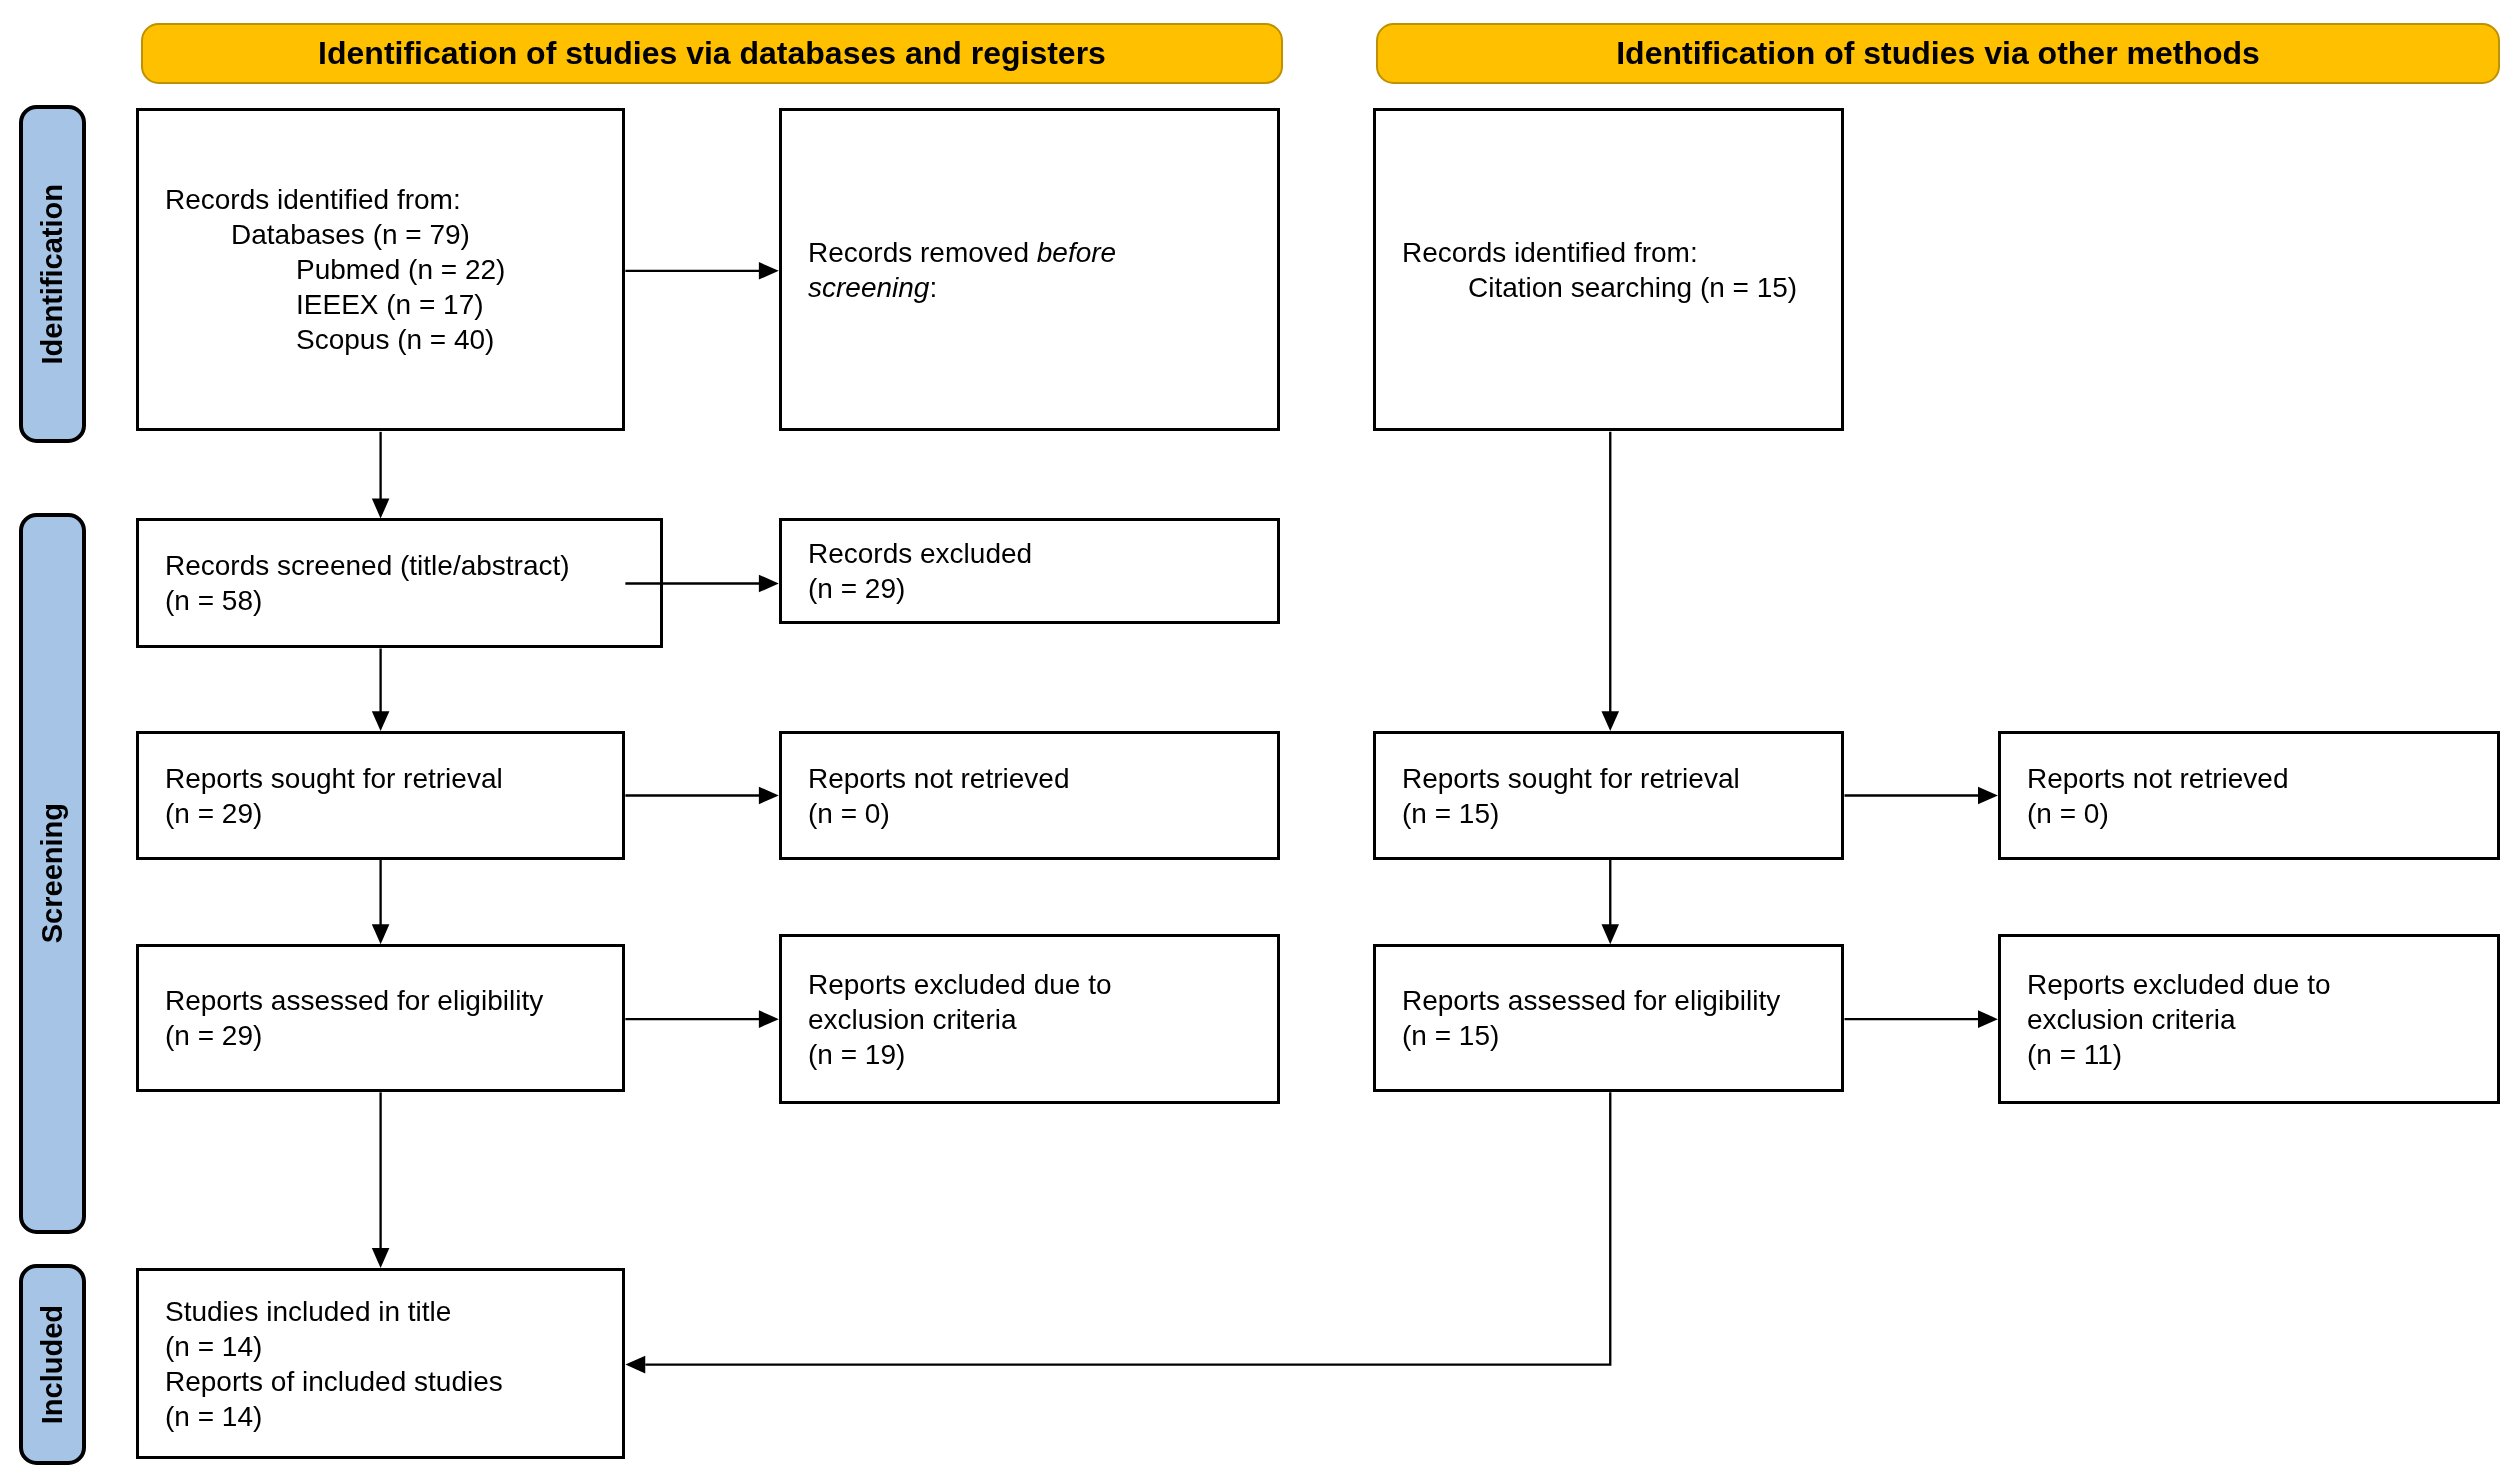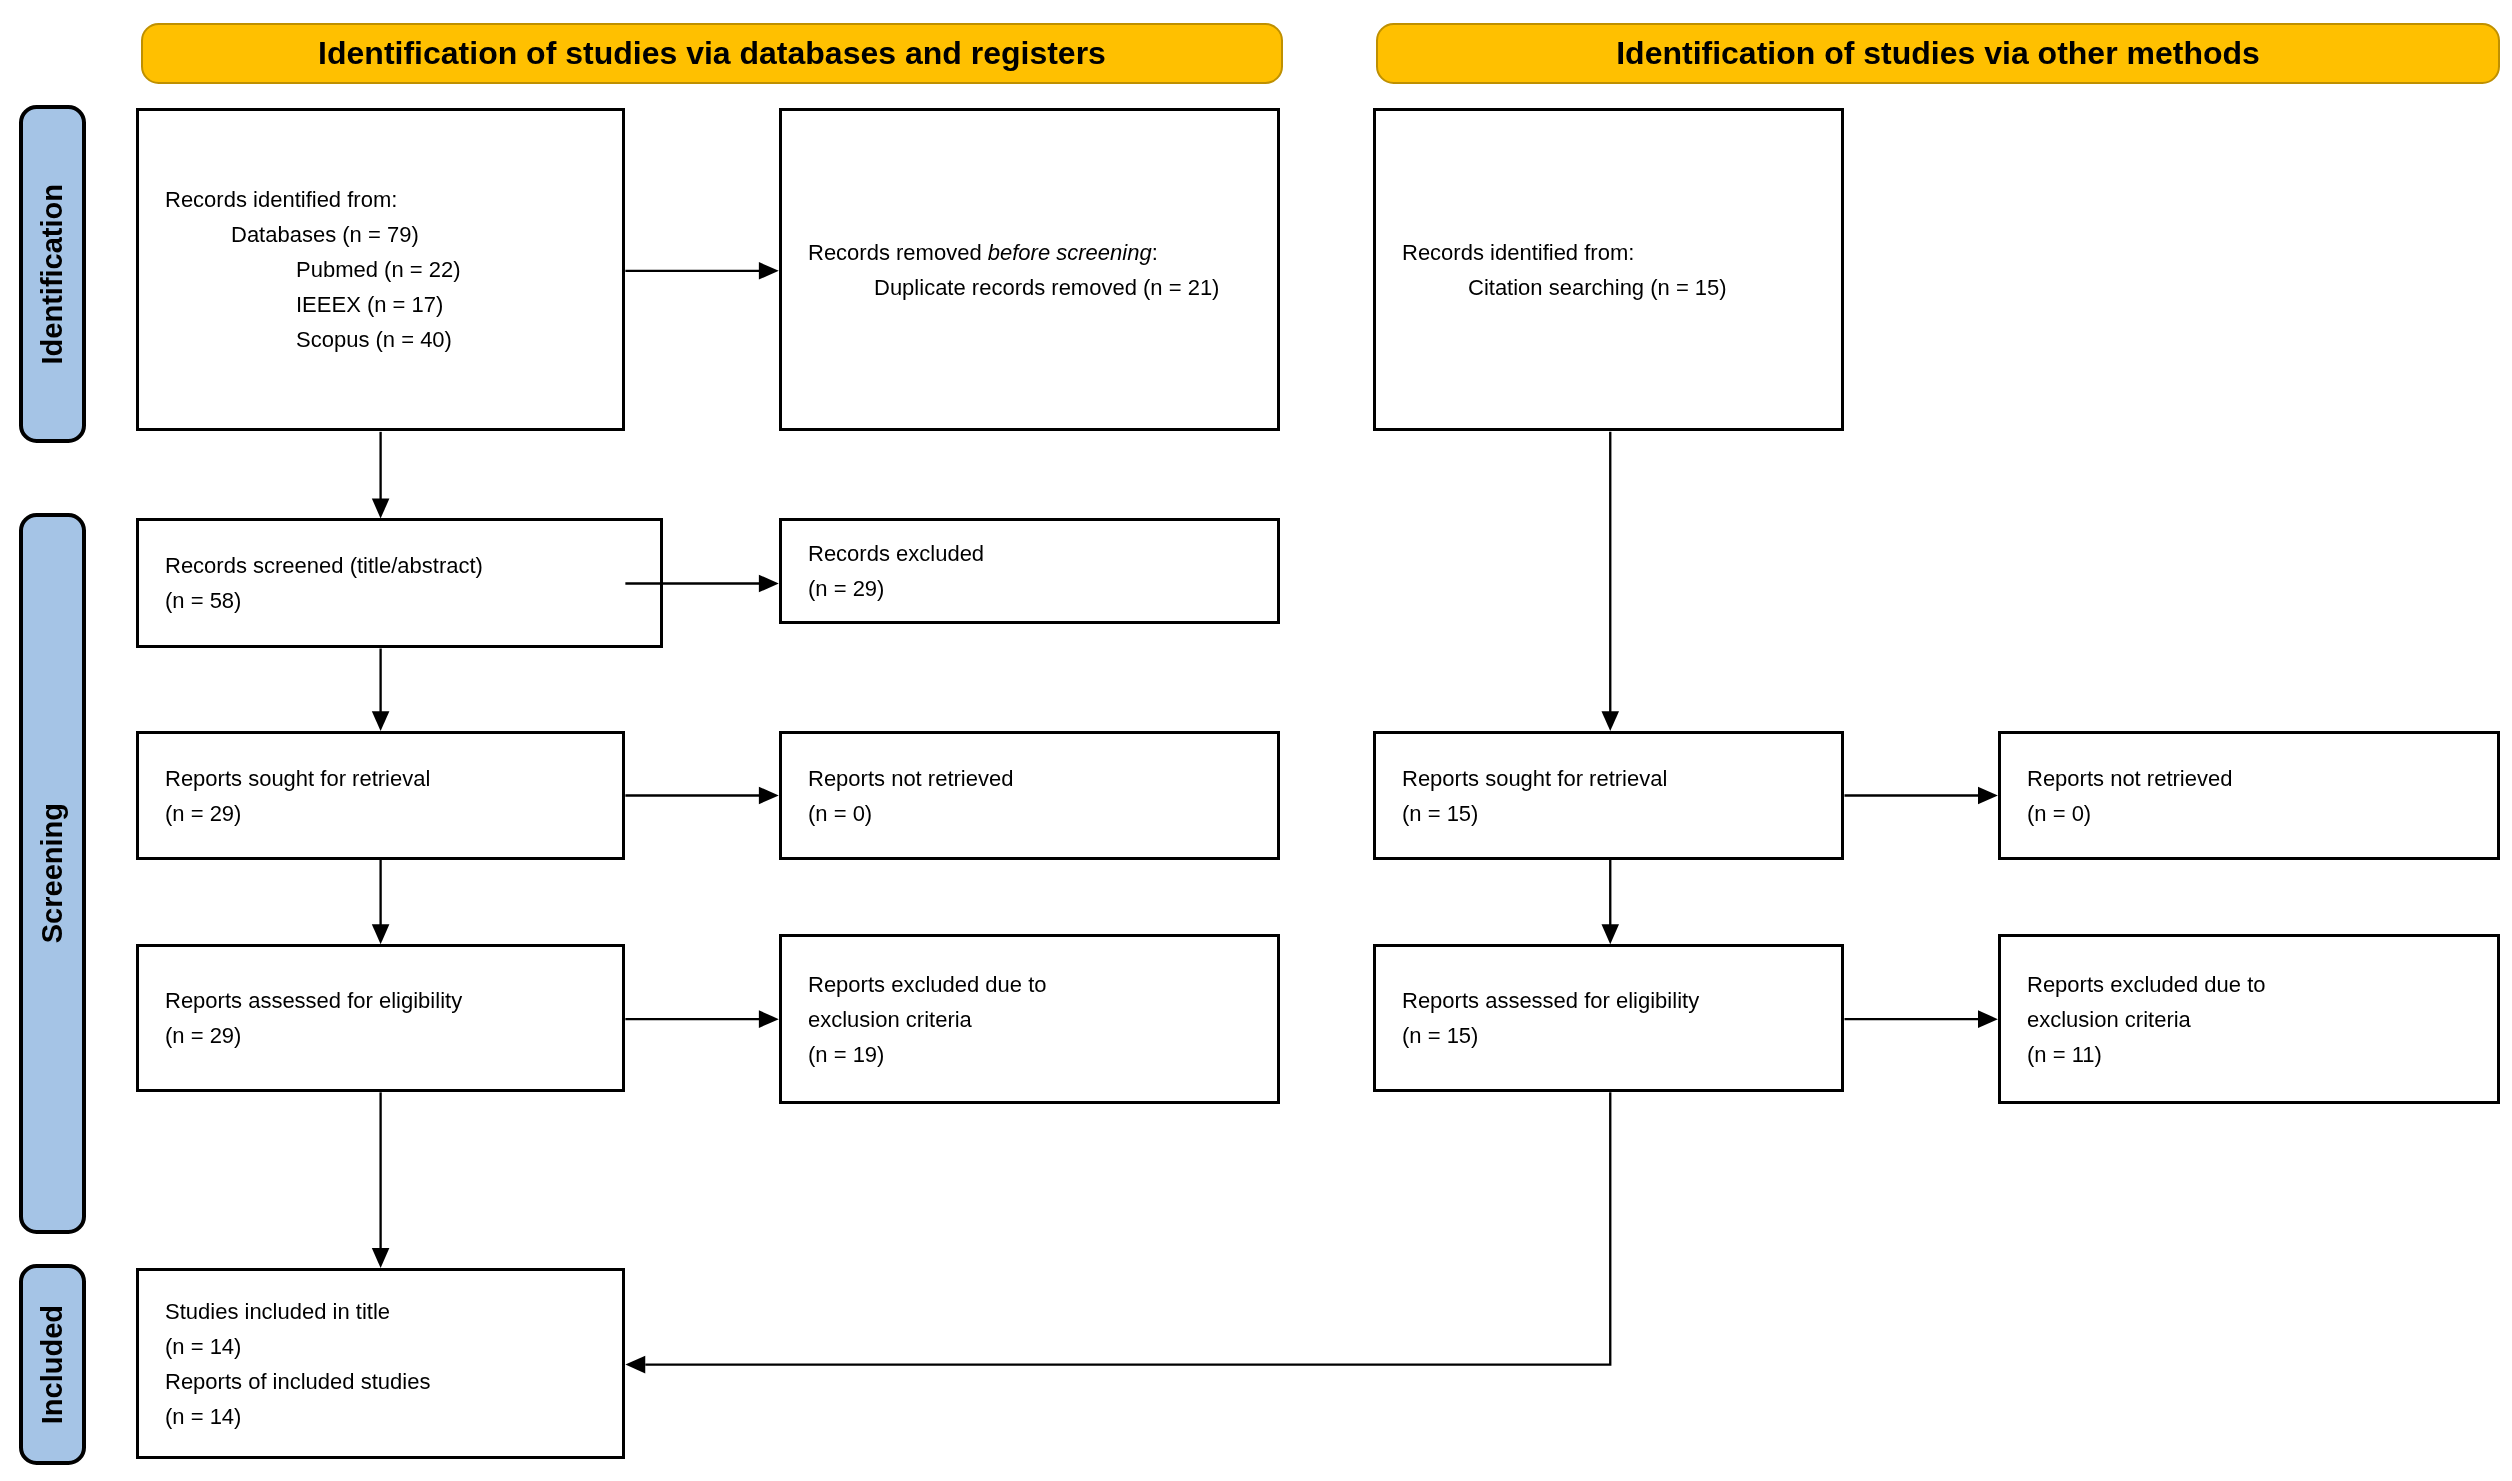--- a/index.html
+++ b/index.html
@@ -17,21 +17,21 @@
     border-radius:17.6px; display:flex; align-items:center; justify-content:center;
     box-sizing:border-box;
   }
   .stage .vtext {
     writing-mode:vertical-rl; transform:rotate(180deg);
     font-weight:bold; font-size:29px; white-space:nowrap;
   }
   .box {
     position:absolute; background:#ffffff; border:3.5px solid #000000;
     box-sizing:border-box; display:flex; flex-direction:column; justify-content:center;
-    padding:11.7px 23.4px 11.7px 26px; font-size:22px; line-height:35px;
+    padding:11.7px 23.4px 11.7px 26px; font-size:28px; line-height:35px;
   }
   .line { white-space:nowrap; }
   .wrapline { white-space:normal; }
   .ind1 { padding-left:66px; }
   .ind2 { padding-left:131px; }
   .it { font-style:italic; }
   svg.flow { position:absolute; left:0; top:0; }
 </style>
 </head>
 <body>
@@ -60,21 +60,20 @@
     <div class="line ind1">Databases (n = 79)</div>
     <div class="line ind2">Pubmed (n = 22)</div>
     <div class="line ind2">IEEEX (n = 17)</div>
     <div class="line ind2">Scopus (n = 40)</div>
   </div>
 
   <div class="box" style="left:779px; top:108px; width:501px; height:323px;">
     <div class="wrapline" style="width:375px;">
       <span>Records removed </span><span class="it">before screening</span><span>:</span>
     </div>
-    <div class="wrapline ind1" style="width:417px;">Duplicate records removed (n = 21)</div>
   </div>
 
   <div class="box" style="left:1373px; top:108px; width:471px; height:323px;">
     <div class="line">Records identified from:</div>
     <div class="line ind1">Citation searching (n = 15)</div>
   </div>
 
   <div class="box" style="left:136px; top:518px; width:527px; height:130px;">
     <div class="line">Records screened (title/abstract)</div>
     <div class="line">(n = 58)</div>

